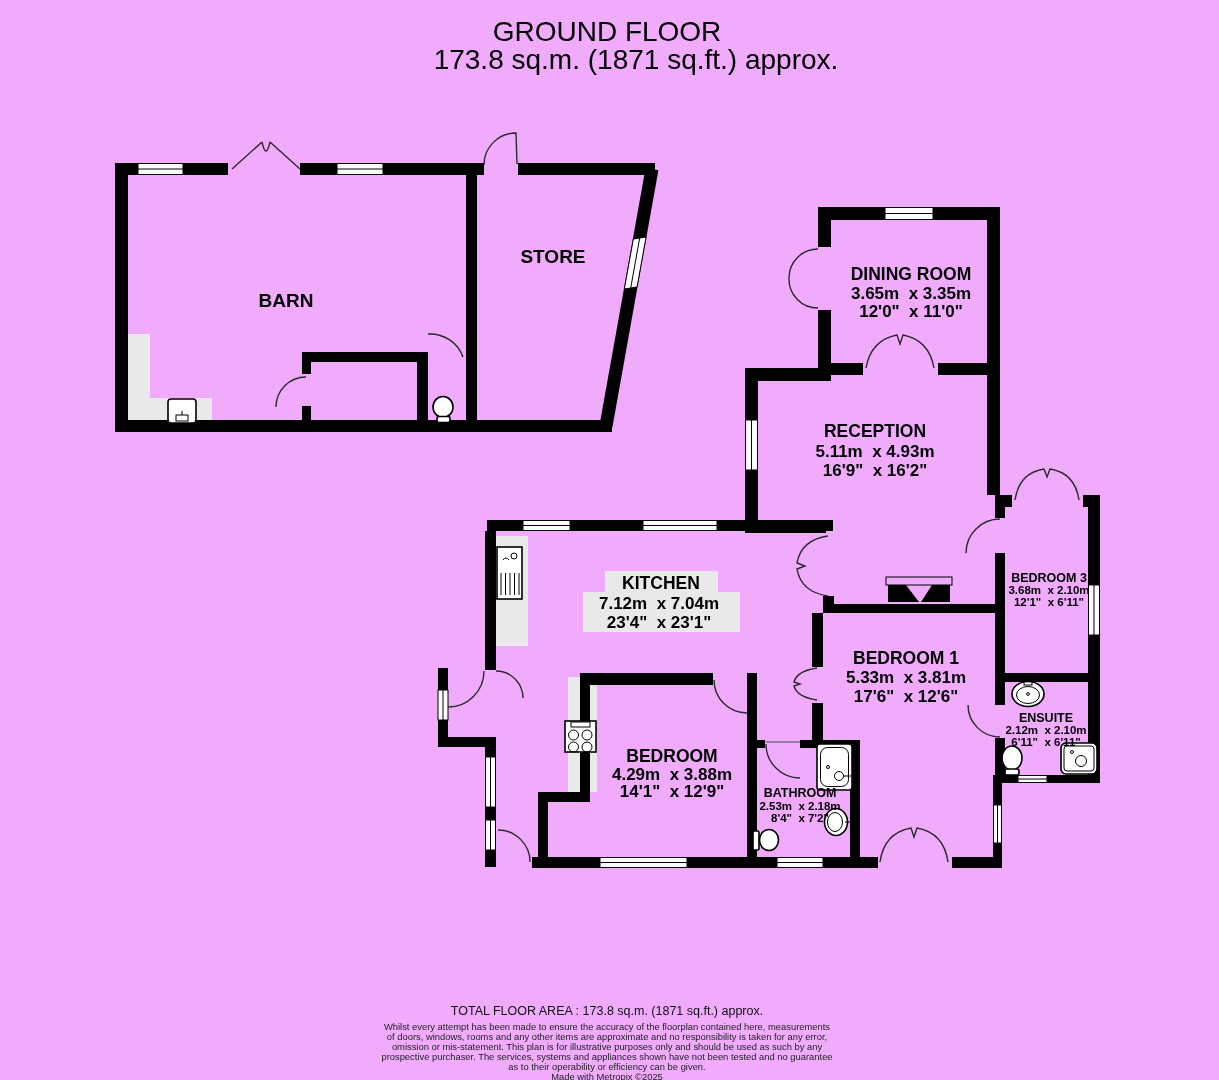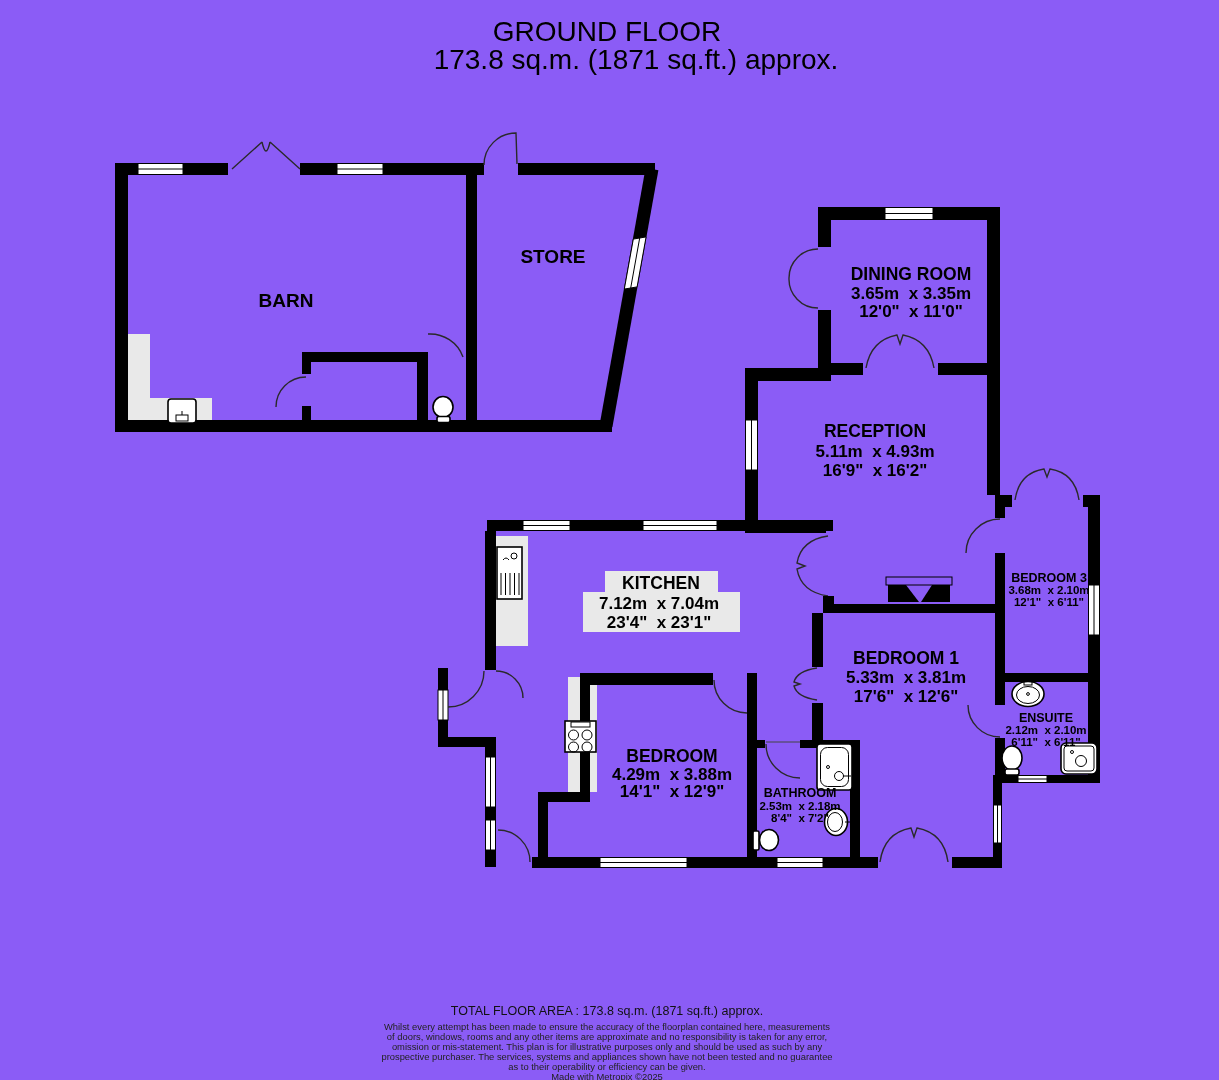--- a/index.html
+++ b/index.html
@@ -1,16 +1,16 @@
 <!DOCTYPE html>
 <html><head>
 <meta charset="utf-8">
 <style>
   html,body{margin:0;padding:0;background:#ffffff;}
-  #stage{position:relative;width:1219px;height:1080px;background:#8b5cf6;overflow:hidden;
+  #stage{position:relative;width:1219px;height:1080px;background:#f0abfc;overflow:hidden;
          font-family:"Liberation Sans", sans-serif;}
   svg{display:block;}
   svg text{white-space:pre;}
   .w{fill:#000000;}
   .win{fill:#ffffff;stroke:#000000;stroke-width:1;}
   .wl{stroke:#000000;stroke-width:1;fill:none;}
   .arc{fill:none;stroke:#2a2a2a;stroke-width:1.4;}
   .thin{stroke:#444444;stroke-width:1;fill:none;}
   .fx{fill:#ffffff;stroke:#000000;stroke-width:1.6;}
   .fx2{fill:none;stroke:#000000;stroke-width:1;}

